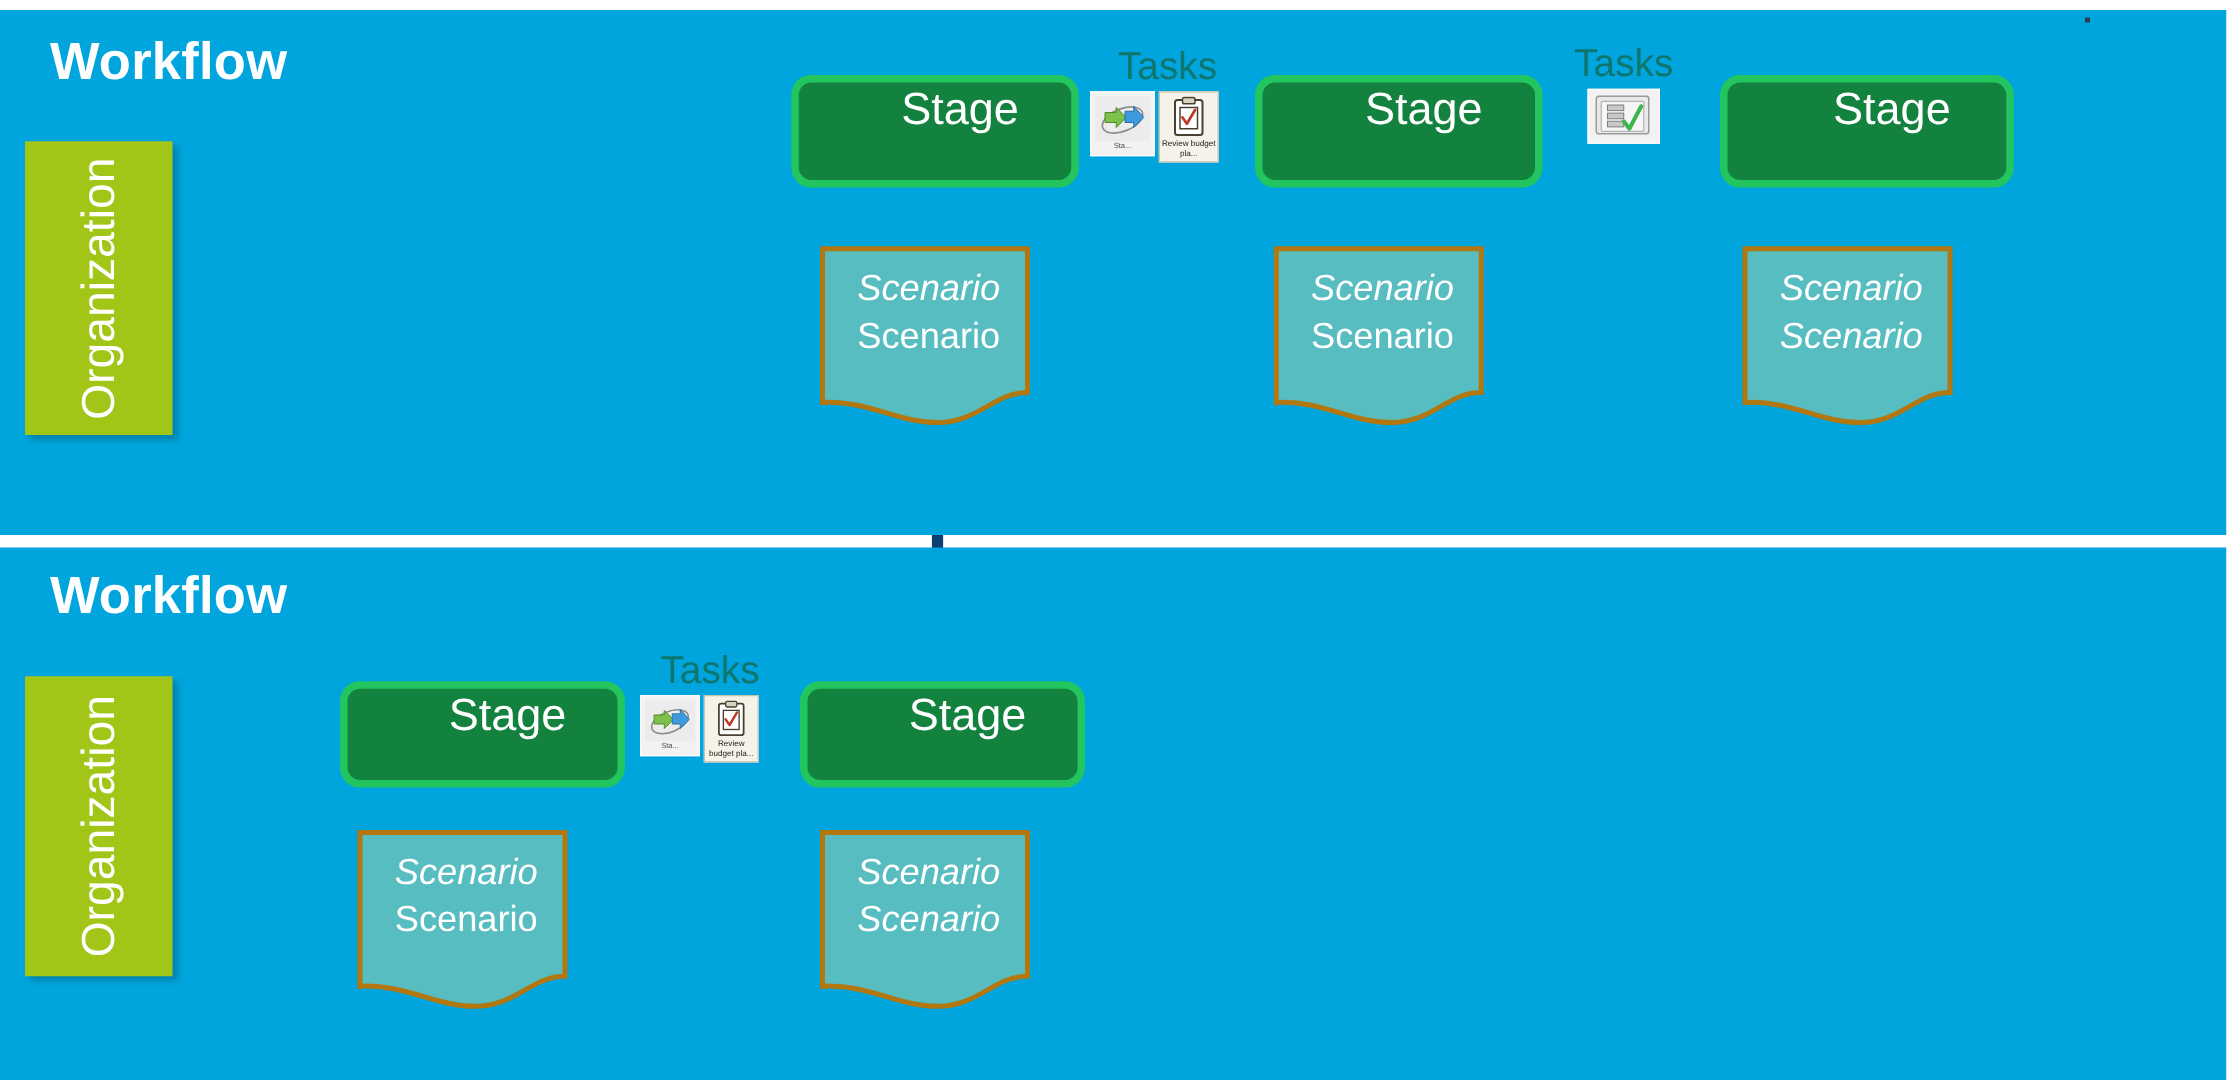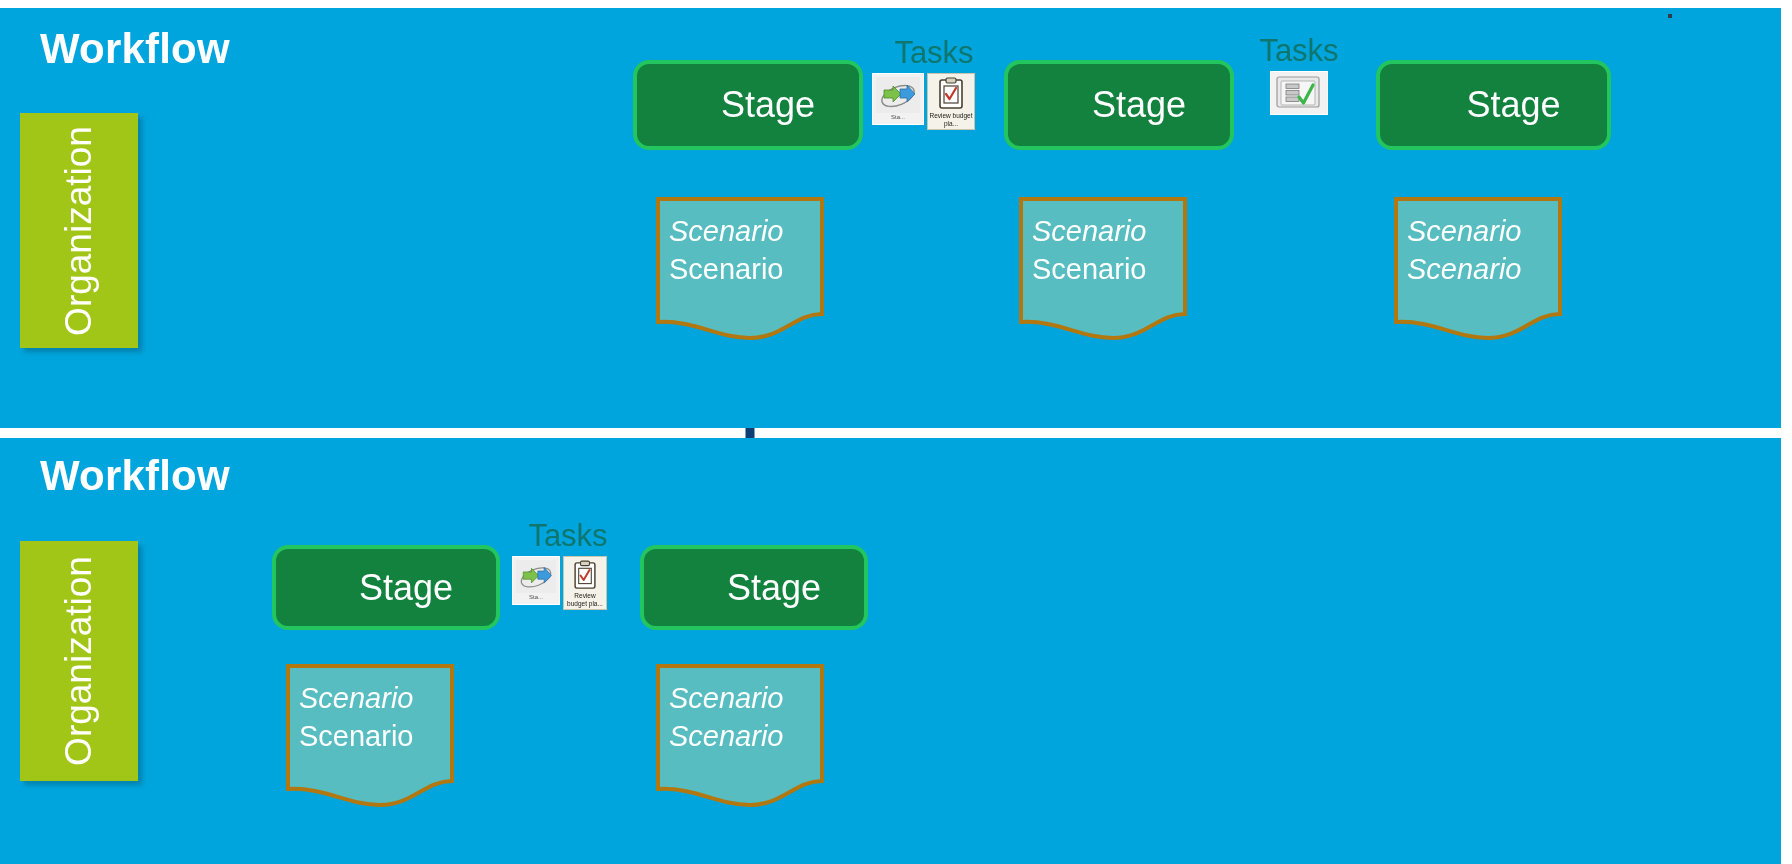--- a/index.html
+++ b/index.html
@@ -53,24 +53,23 @@
     transform: rotate(-90deg);
   }
 
   
   .connector-layer { position: absolute; left: 0; top: 0; width: 1792px; height: 864px; pointer-events: none; }
 
   
   .stage {
     position: absolute;
     background: #12823e;
-    border: 4px solid #22c55e;
+    border: 6px solid #22c55e;
     border-radius: 16px;
     display: flex;
-    align-items: center;
     justify-content: center;
     z-index: 4;
     padding-left: 40px;
   }
   .stage-label {
     color: #ffffff;
     font-size: 36px;
     font-weight: 400;
     white-space: nowrap;
   }
@@ -132,21 +131,21 @@
   .scenario svg { position: absolute; left: 0; top: 0; width: 170px; height: 145px; }
   .scenario-text {
     position: absolute;
     left: 14px;
     top: 16px;
     right: 8px;
     color: #ffffff;
     font-size: 29px;
     line-height: 38px;
   }
-  .scenario-line { display: block; white-space: nowrap; }
+  .scenario-line { display: block; white-space: nowrap; text-align: center; }
   .scenario-line.italic { font-style: italic; }
 
   .speck { position: absolute; width: 4px; height: 4px; background: #2b3c4a; }
 </style>
 </head>
 <body>
 
 <div class="canvas">
 
   <svg class="connector-layer" viewBox="0 0 1792 864">

